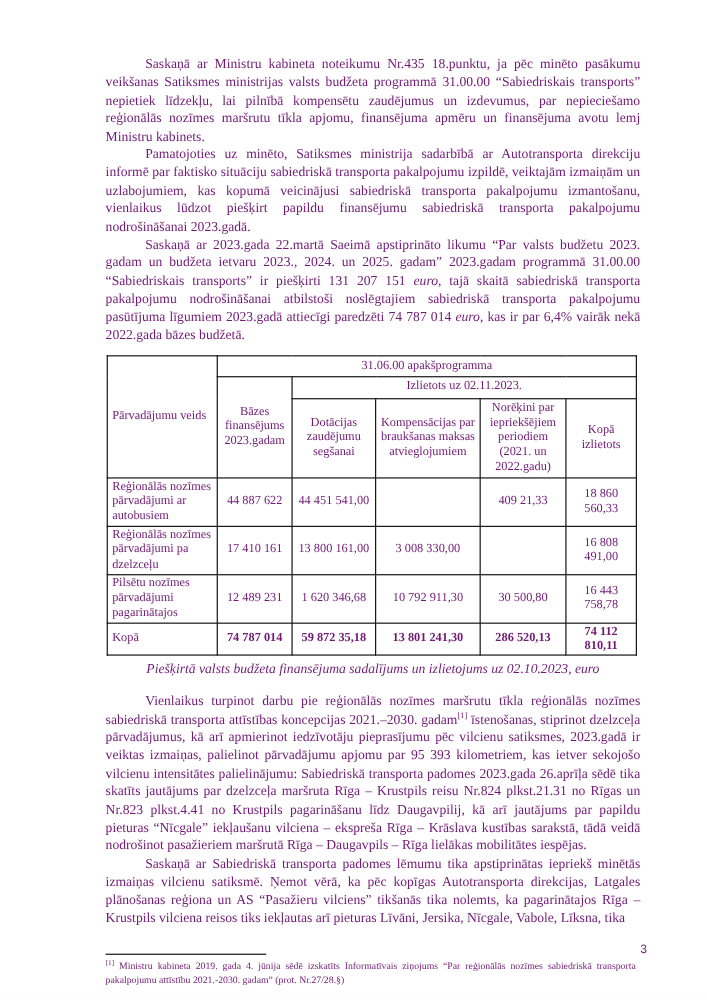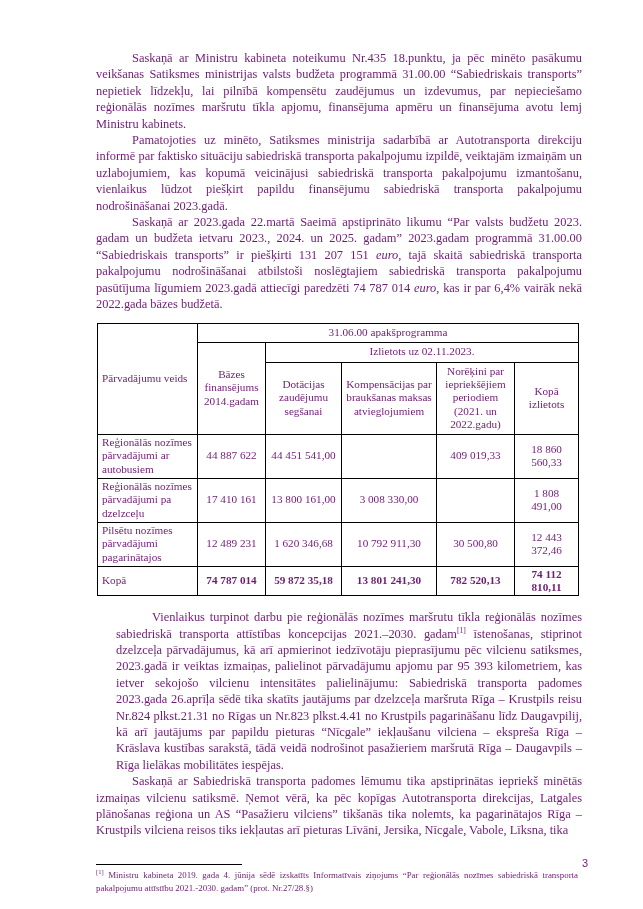--- a/index.html
+++ b/index.html
@@ -18,21 +18,21 @@
     width:486px;
   }
   .par {
     margin:0;
     font-size:12.4px;
     line-height:16.4px;
     text-align:justify;
     text-indent:36px;
   }
   .par sup { font-size:0.62em; line-height:0; }
-  .spacer-par { margin-top:13px;margin-left:20px; }
+  .spacer-par { margin-top:13px; }
 
   table.funding {
     border-collapse:collapse;
     table-layout:fixed;
     width:481px;
     margin:10px 0 0 1px;
     font-size:11.2px;
     line-height:13.3px;
   }
   table.funding th, table.funding td {
@@ -102,64 +102,65 @@
         <col style="width:95px">
           <col style="width:78px">
           <col style="width:64px">
       </colgroup>
       <tbody>
           <tr class="hrow1">
         <th class="cell-label" rowspan="3">Pārvadājumu veids</th>
         <th colspan="5">31.06.00 apakšprogramma</th>
       </tr>
       <tr class="hrow2">
-        <th rowspan="2">Bāzes finansējums 2014.gadam</th>
+        <th rowspan="2">Bāzes finansējums 2023.gadam</th>
         <th colspan="4">Izlietots uz 02.11.2023.</th>
       </tr>
       <tr class="hrow3">
         <th>Dotācijas zaudējumu segšanai</th>
         <th>Kompensācijas par braukšanas maksas atvieglojumiem</th>
         <th>Norēķini par iepriekšējiem periodiem (2021. un 2022.gadu)</th>
         <th>Kopā izlietots</th>
       </tr>
       <tr class="drow">
         <td class="cell-label">Reģionālās nozīmes pārvadājumi ar autobusiem</td>
         <td>44 887 622</td>
         <td>44 451 541,00</td>
         <td></td>
-        <td>409 019,33</td>
+        <td>409 21,33</td>
         <td>18 860 560,33</td>
       </tr>
       <tr class="drow">
         <td class="cell-label">Reģionālās nozīmes pārvadājumi pa dzelzceļu</td>
         <td>17 410 161</td>
         <td>13 800 161,00</td>
         <td>3 008 330,00</td>
         <td></td>
-        <td>1 808 491,00</td>
+        <td>16 808 491,00</td>
       </tr>
       <tr class="drow">
         <td class="cell-label">Pilsētu nozīmes pārvadājumi pagarinātajos</td>
         <td>12 489 231</td>
         <td>1 620 346,68</td>
         <td>10 792 911,30</td>
         <td>30 500,80</td>
-        <td>12 443 372,46</td>
+        <td>16 443 758,78</td>
       </tr>
       <tr class="trow">
         <td class="cell-label">Kopā</td>
         <td>74 787 014</td>
         <td>59 872 35,18</td>
         <td>13 801 241,30</td>
-        <td>782 520,13</td>
+        <td>286 520,13</td>
         <td>74 112 810,11</td>
       </tr>
     </tbody>
       </table>
 
+    <div class="caption">Piešķirtā valsts budžeta finansējuma sadalījums un izlietojums uz 02.10.2023, euro</div>
 
     <p class="par spacer-par"><span>Vienlaikus turpinot darbu pie reģionālās nozīmes maršrutu tīkla reģionālās nozīmes sabiedriskā transporta attīstības koncepcijas 2021.–2030. gadam</span><sup>[1]</sup><span> īstenošanas, stiprinot dzelzceļa pārvadājumus, kā arī apmierinot iedzīvotāju pieprasījumu pēc vilcienu satiksmes, 2023.gadā ir veiktas izmaiņas, palielinot pārvadājumu apjomu par 95 393 kilometriem, kas ietver sekojošo vilcienu intensitātes palielinājumu: Sabiedriskā transporta padomes 2023.gada 26.aprīļa sēdē tika skatīts jautājums par dzelzceļa maršruta Rīga – Krustpils reisu Nr.824 plkst.21.31 no Rīgas un Nr.823 plkst.4.41 no Krustpils pagarināšanu līdz Daugavpilij, kā arī jautājums par papildu pieturas “Nīcgale” iekļaušanu vilciena – ekspreša Rīga – Krāslava kustības sarakstā, tādā veidā nodrošinot pasažieriem maršrutā Rīga – Daugavpils – Rīga lielākas mobilitātes iespējas.</span></p>
     <p class="par"><span>Saskaņā ar Sabiedriskā transporta padomes lēmumu tika apstiprinātas iepriekš minētās izmaiņas vilcienu satiksmē. Ņemot vērā, ka pēc kopīgas Autotransporta direkcijas, Latgales plānošanas reģiona un AS “Pasažieru vilciens” tikšanās tika nolemts, ka pagarinātajos Rīga – Krustpils vilciena reisos tiks iekļautas arī pieturas Līvāni, Jersika, Nīcgale, Vabole, Līksna, tika</span></p>
 
     <hr class="footnote-rule">
     <div class="footnote"><sup>[1]</sup> <span>Ministru kabineta 2019. gada 4. jūnija sēdē izskatīts Informatīvais ziņojums “Par reģionālās nozīmes sabiedriskā transporta pakalpojumu attīstību 2021.-2030. gadam” (prot. Nr.27/28.§)</span></div>
   </div>
 
   <div class="page-number">3</div>
 </div>

